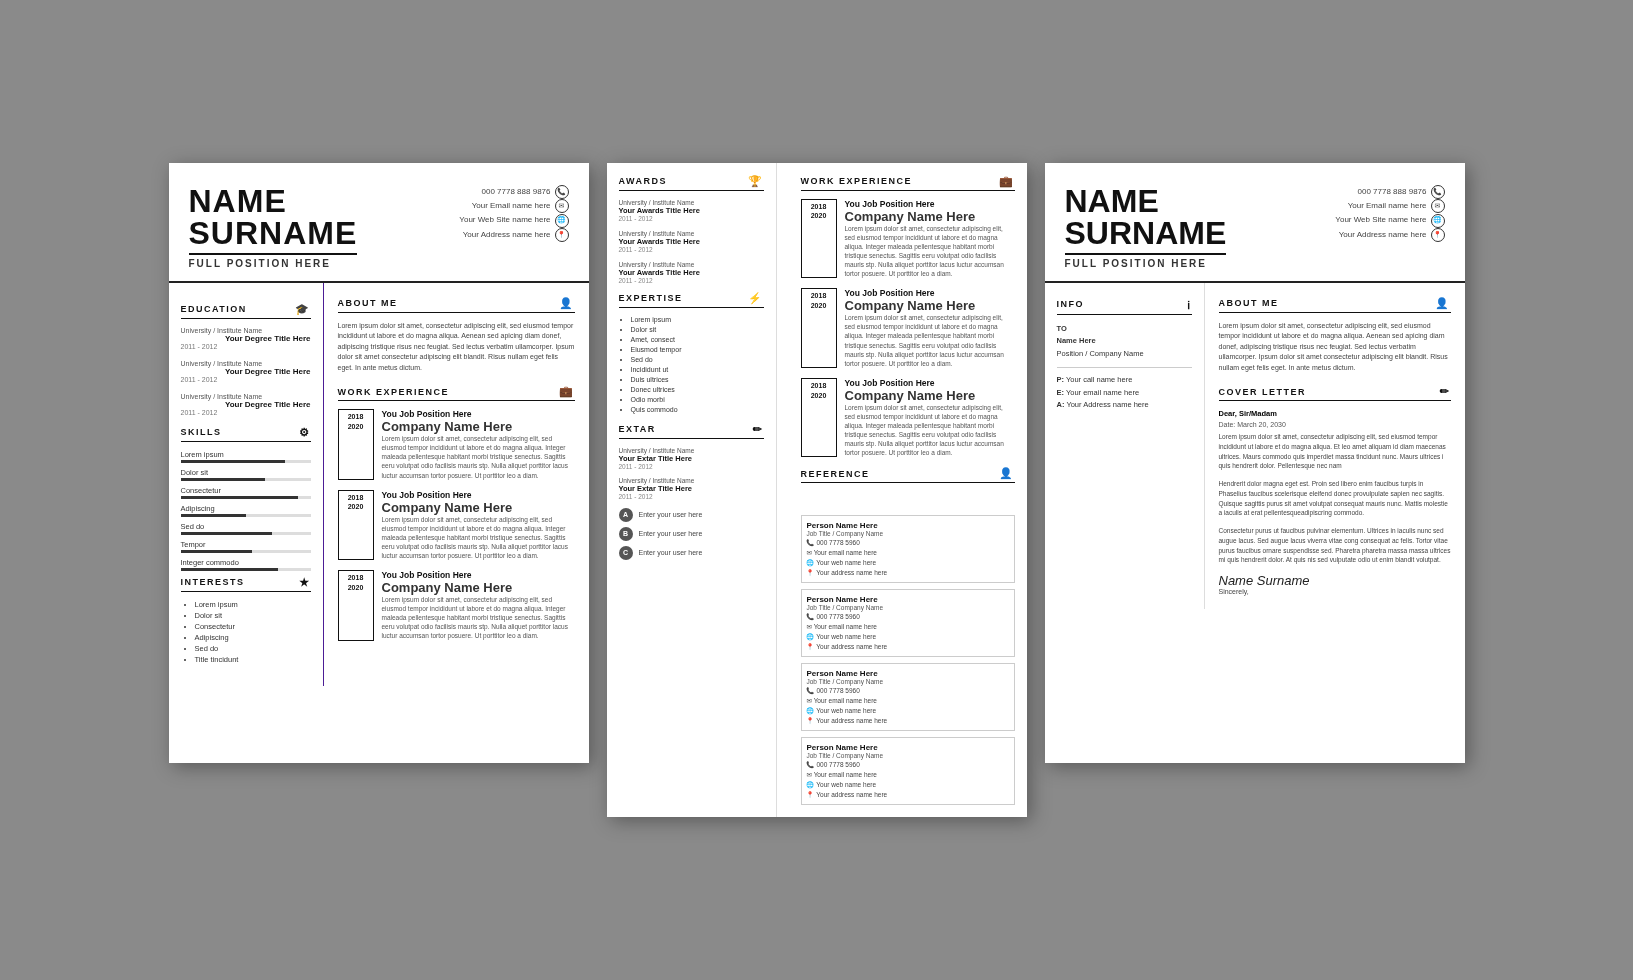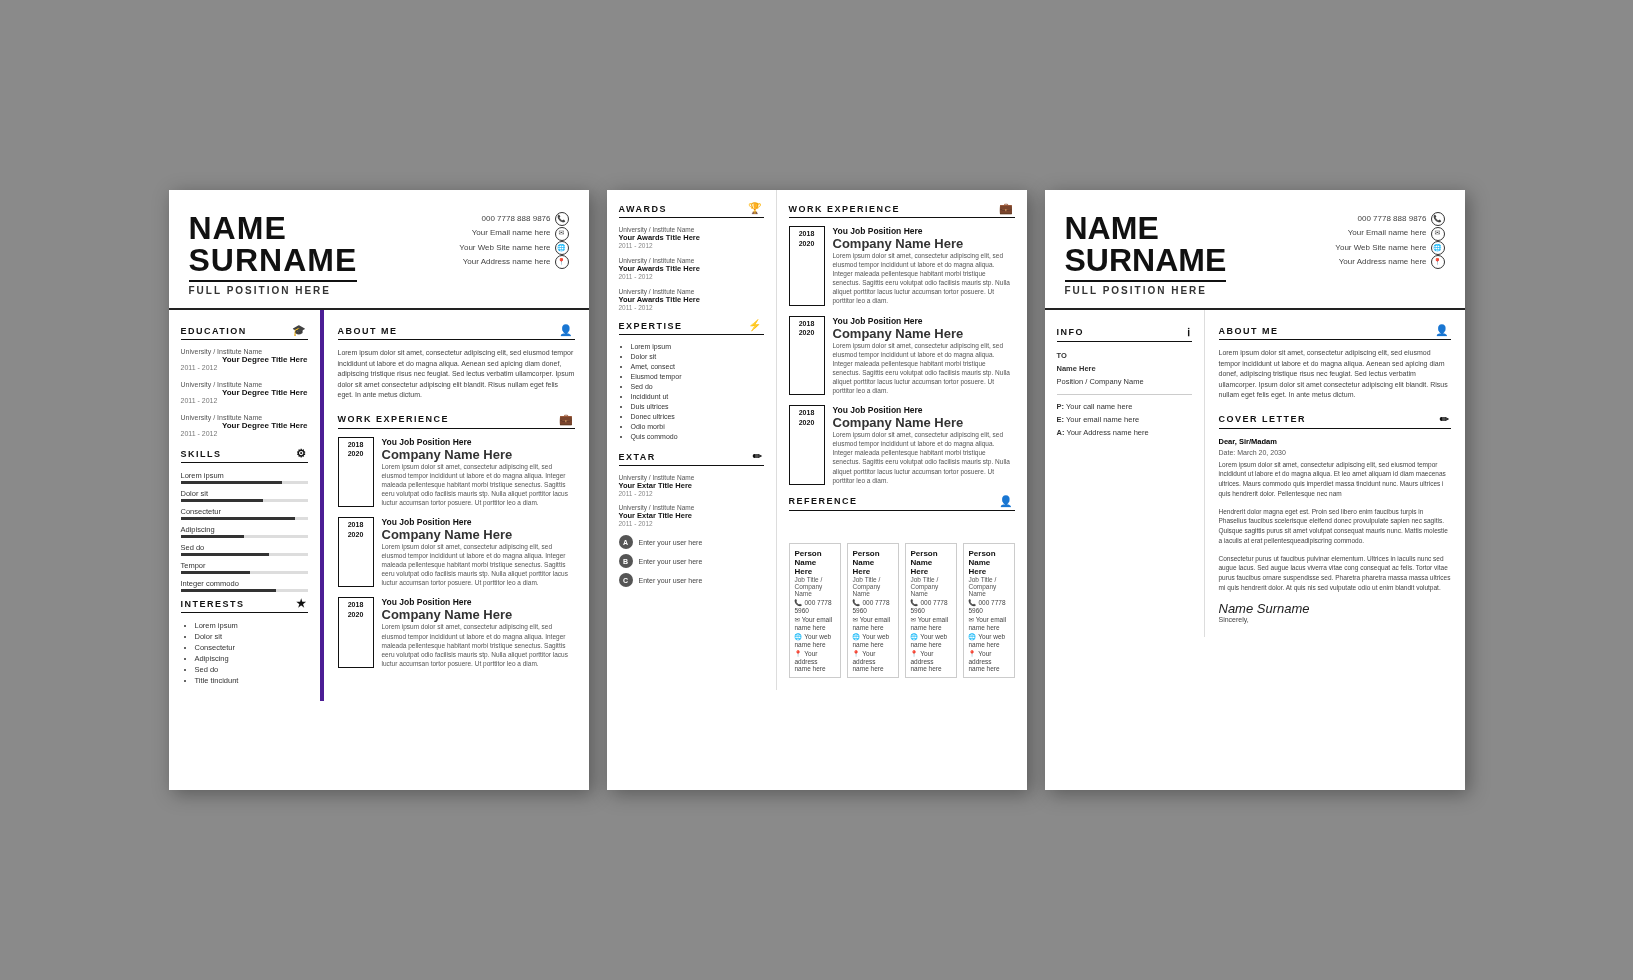--- a/index.html
+++ b/index.html
@@ -70,22 +70,22 @@
       align-items: center;
       justify-content: center;
       font-size: 7px;
     }
     .card1-body {
       display: flex;
       gap: 0;
     }
     .card1-left {
       width: 155px;
-      padding: 14px 12px;
-      border-right: 4px solid #4c1d95;
+      padding: 20px 12px;
+      border-right: 1px solid #4c1d95;
     }
     .card1-right {
       flex: 1;
       padding: 14px 14px;
     }
     .section-title {
       font-size: 9px;
       font-weight: 800;
       letter-spacing: 1.5px;
       text-transform: uppercase;
@@ -125,39 +125,39 @@
     .work-company { font-size: 13px; font-weight: 700; color: #333; }
     .work-desc { font-size: 6.5px; color: #555; line-height: 1.4; }
 
     
     .card2 {
       width: 420px;
       min-height: 600px;
     }
     .card2-body {
       display: flex;
-      gap: 0;
+      gap: 12px;
     }
     .card2-left {
       width: 170px;
       padding: 12px 12px;
       border-right: 1px solid #ddd;
     }
     .card2-right {
       flex: 1;
       padding: 12px 12px;
     }
     .award-entry { margin-bottom: 8px; }
     .award-inst { font-size: 6.5px; color: #555; }
     .award-title { font-size: 7.5px; font-weight: 700; color: #111; }
     .award-year { font-size: 6.5px; color: #888; }
     .expertise-list { list-style: disc; padding-left: 12px; margin-bottom: 10px; }
     .expertise-list li { font-size: 7px; color: #333; margin-bottom: 3px; }
     .extar-entry { margin-bottom: 7px; }
-    .ref-grid { display: grid; grid-template-columns: 1fr 1fr 1fr 1fr; gap: 6px; margin-top: 32px; }
+    .ref-grid { display: grid; grid-template-columns: 1fr; gap: 6px; margin-top: 32px; }
     .ref-card { border: 0.5px solid #ccc; padding: 5px; }
     .ref-name { font-size: 8px; font-weight: 700; color: #111; }
     .ref-job { font-size: 6.5px; color: #555; }
     .ref-contact { font-size: 6.5px; color: #444; display: flex; align-items: center; gap: 3px; margin-top: 2px; }
     .social-row { display: flex; flex-direction: column; gap: 5px; margin-top: 8px; }
     .social-item { display: flex; align-items: center; gap: 6px; font-size: 7px; color: #444; }
     .social-badge {
       width: 14px; height: 14px; border-radius: 50%;
       background: #555; color: #fff;
       display: flex; align-items: center; justify-content: center;

